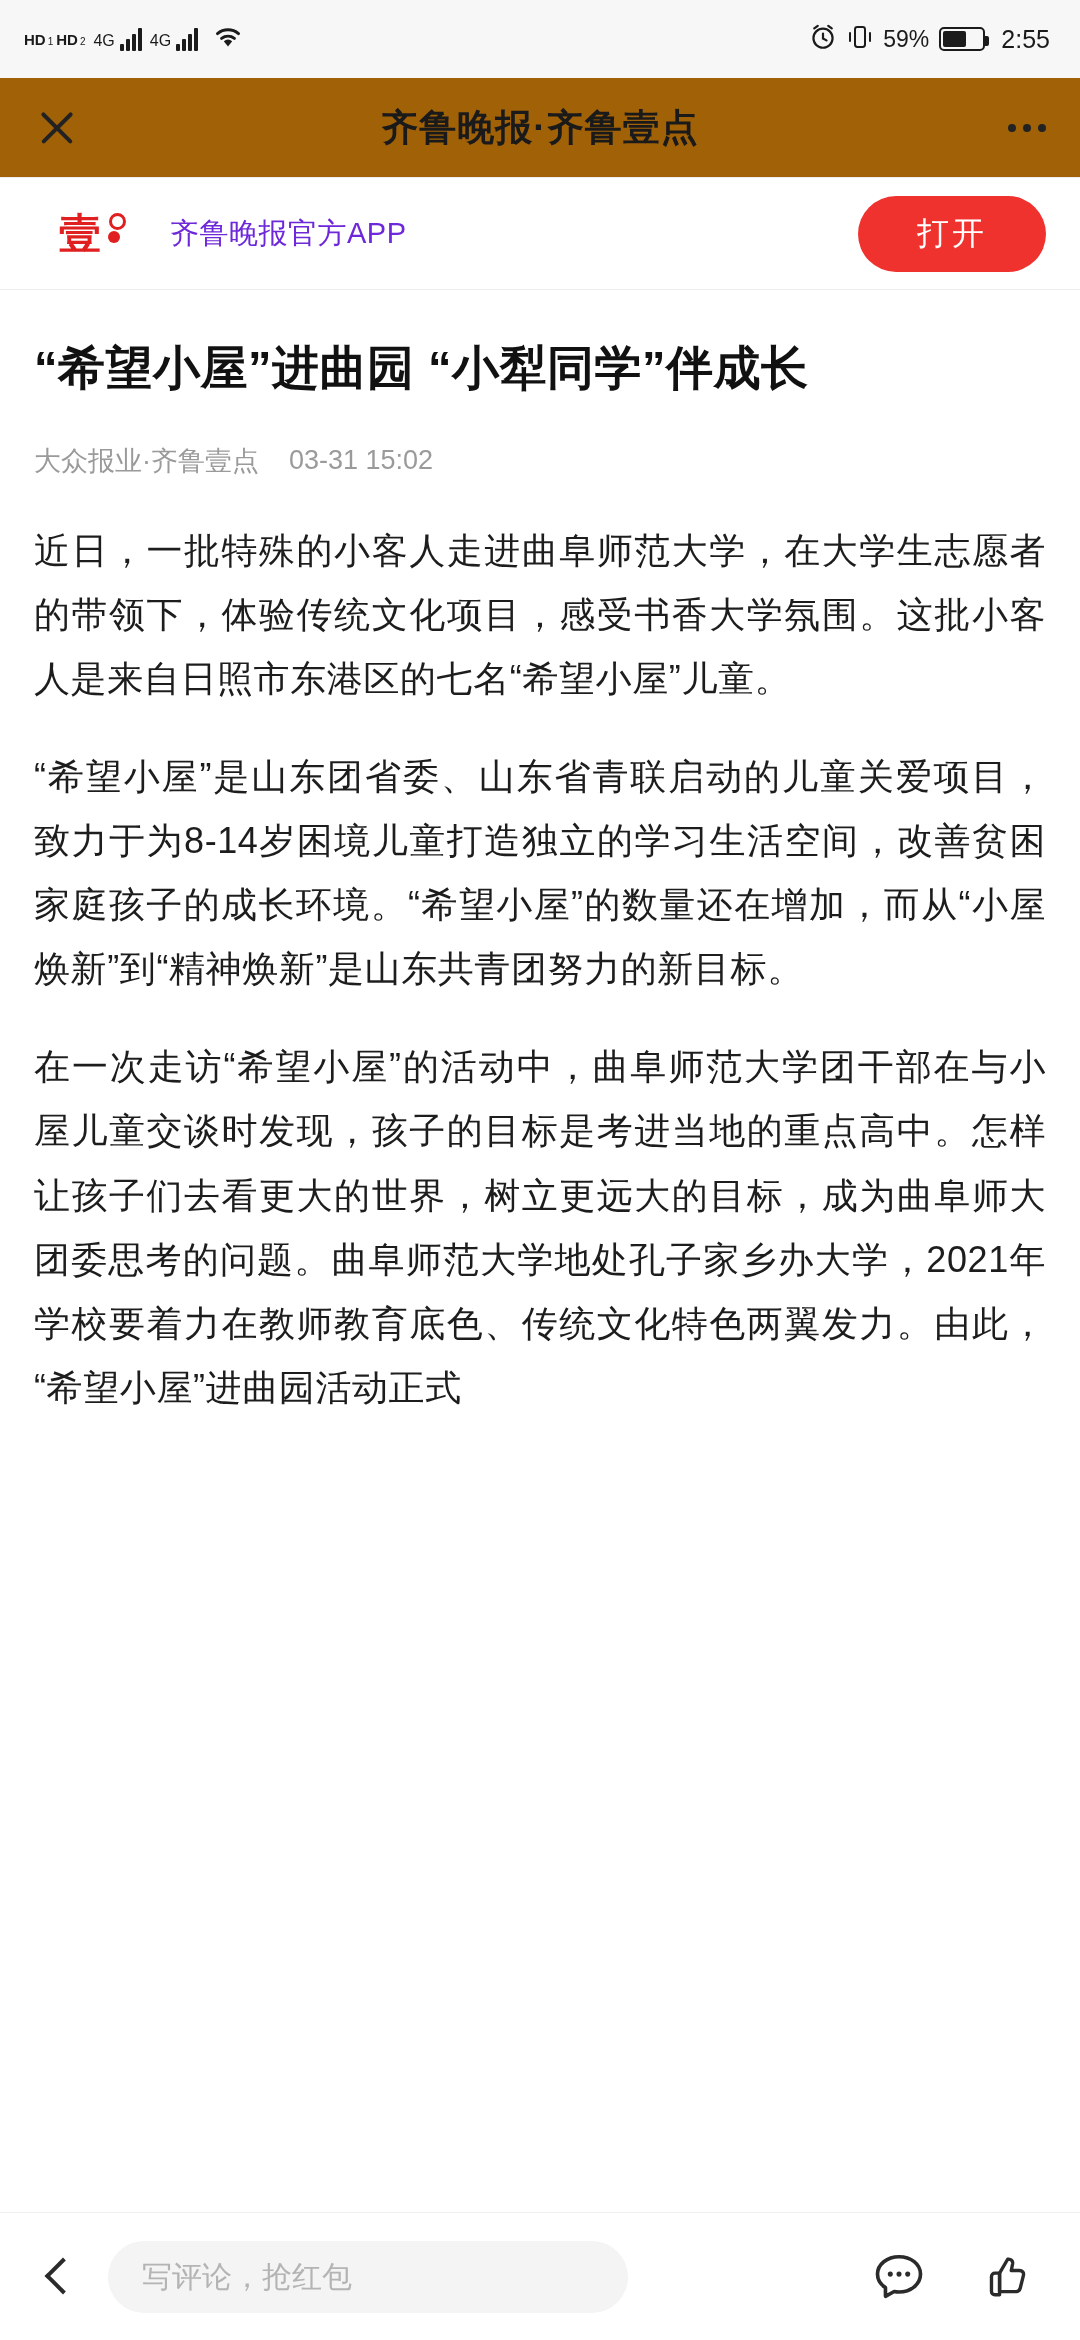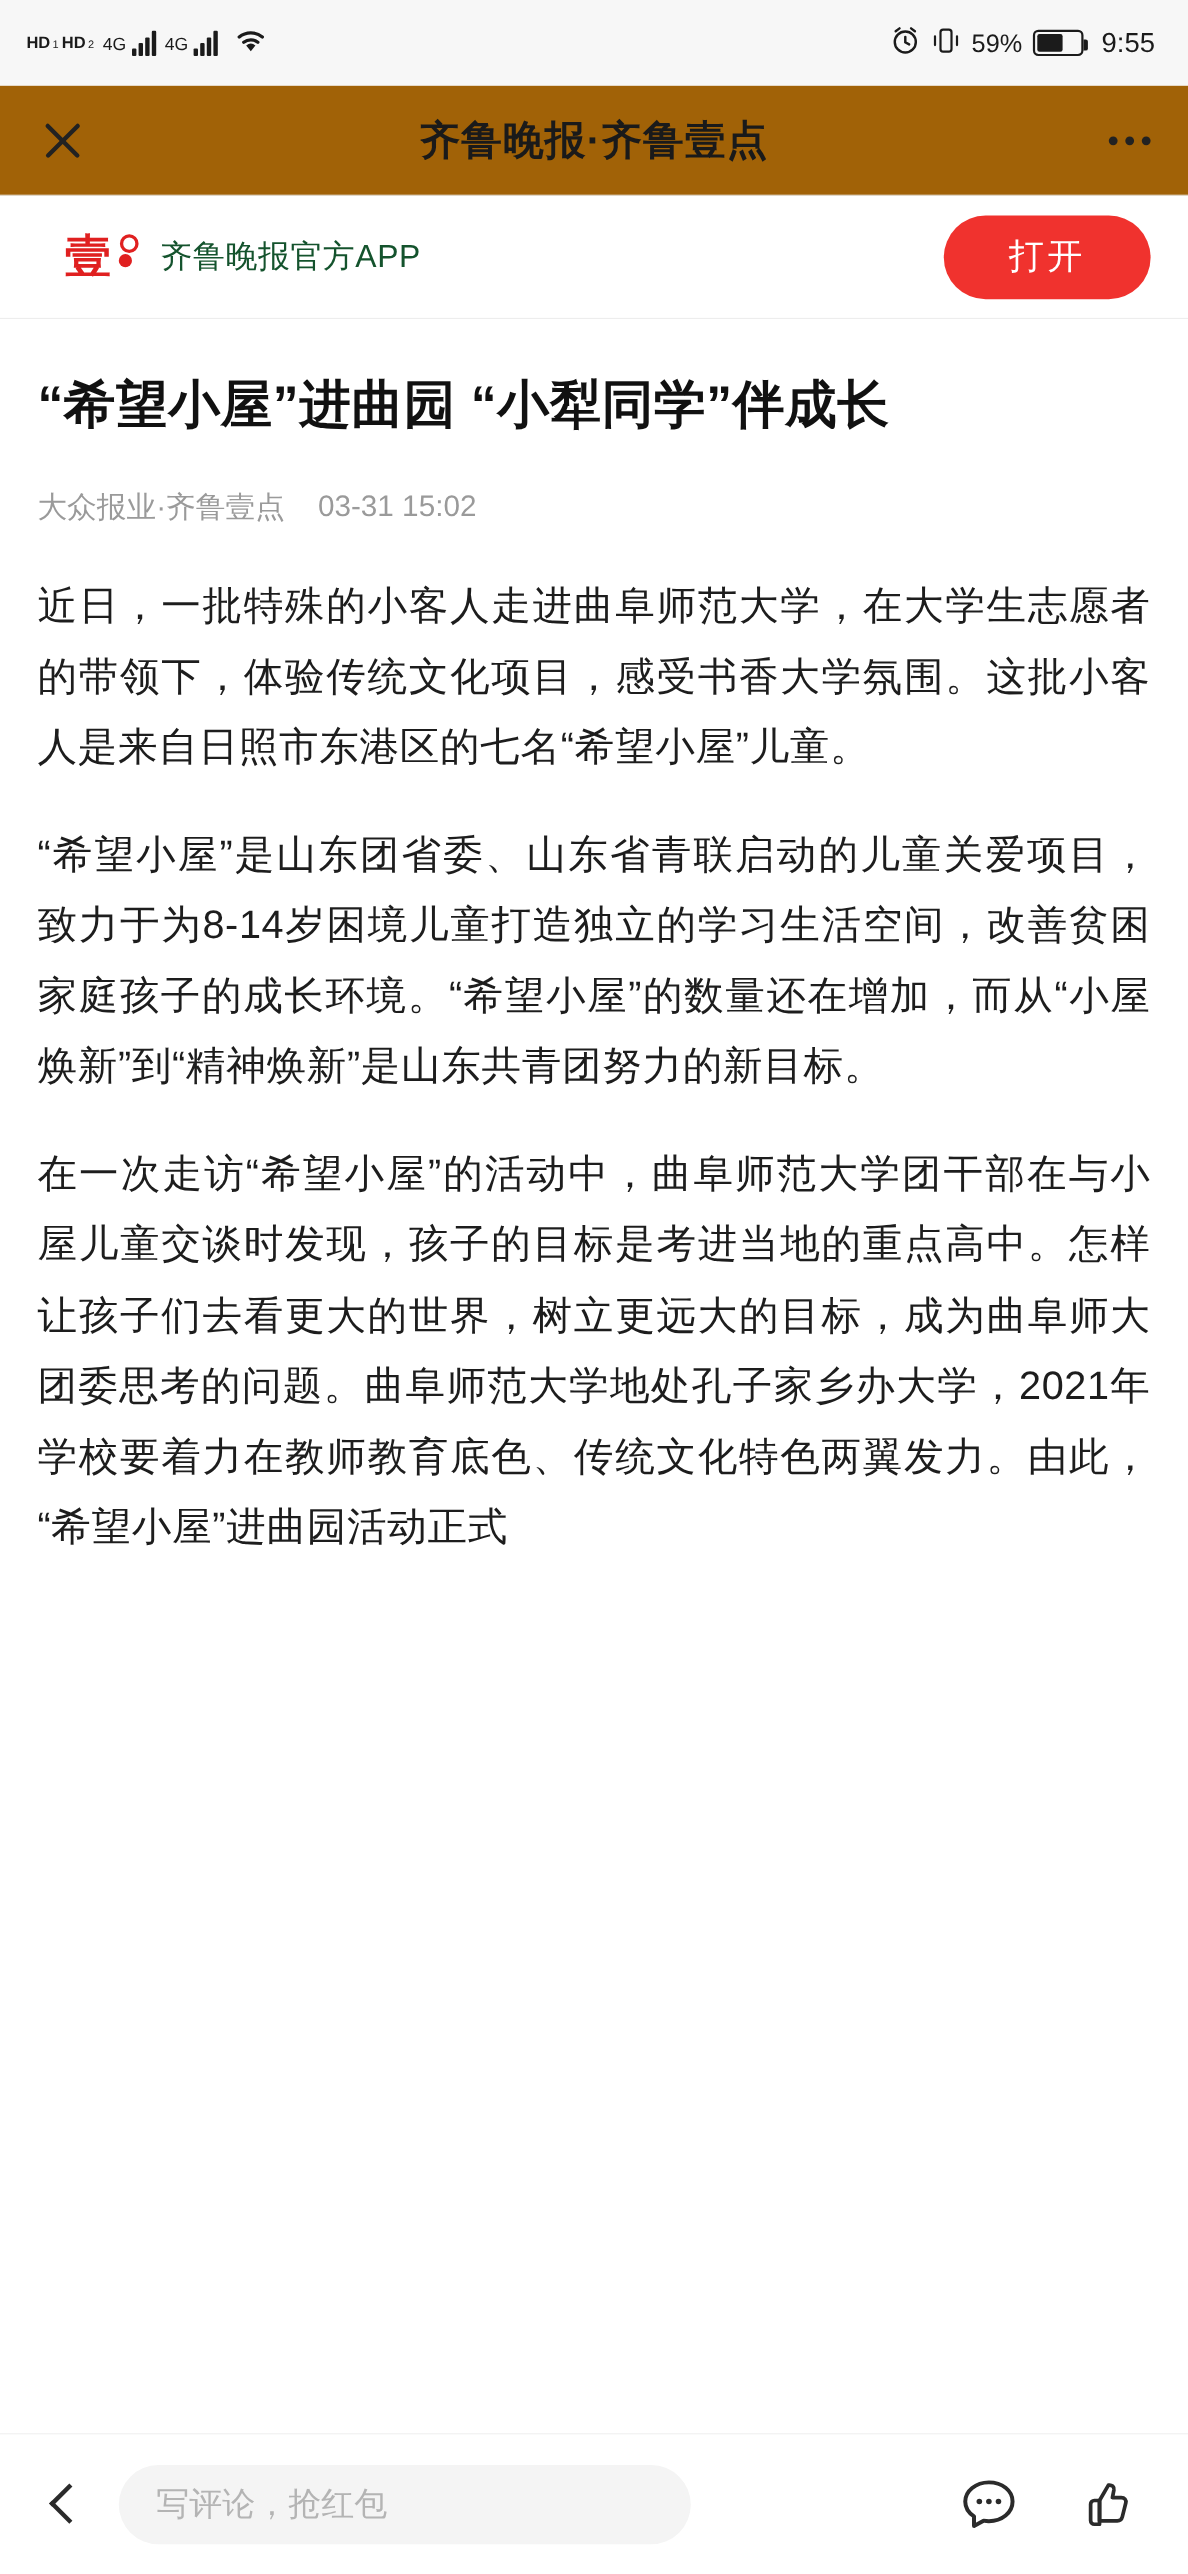--- a/index.html
+++ b/index.html
@@ -104,21 +104,21 @@
   }
   .logo-dot {
     width: 12px; height: 12px; border-radius: 50%; background: #e02020;
     position: absolute; right: 6px; top: 26px;
   }
   .logo-ring {
     width: 17px; height: 17px; border: 3.5px solid #e02020; border-radius: 50%;
     position: absolute; right: 0px; top: 8px;
   }
   .app-name {
-    font-size: 29px; color: #14532d; margin-left: 20px; letter-spacing: 0.5px;
+    font-size: 29px; color: #6d28d9; margin-left: 44px; letter-spacing: 0.5px;
   }
   .open-btn {
     margin-left: auto;
     background: #f0322e;
     color: #fff;
     font-size: 32px;
     font-weight: 500;
     border: none;
     border-radius: 50px;
     width: 188px;
@@ -257,21 +257,21 @@
       <span>
         <svg width="26" height="28" viewBox="0 0 26 28">
           <rect x="8" y="4" width="10" height="20" rx="2.4" stroke="#1b1b1b" stroke-width="2" fill="none"></rect>
           <path d="M3 10v8M23 10v8" stroke="#1b1b1b" stroke-width="2" stroke-linecap="round"></path>
         </svg>
       </span>
       <span class="batt-pct">59%</span>
       <span class="batt">
           <span class="fill"></span>
         </span>
-      <span class="clock">9:55</span>
+      <span class="clock">2:55</span>
     </div>
   </div>
 
   <div class="titlebar">
     <div class="close-x"></div>
     <div class="page-title">齐鲁晚报·齐鲁壹点</div>
     <div class="dots">
         <i></i>
         <i></i>
         <i></i>

